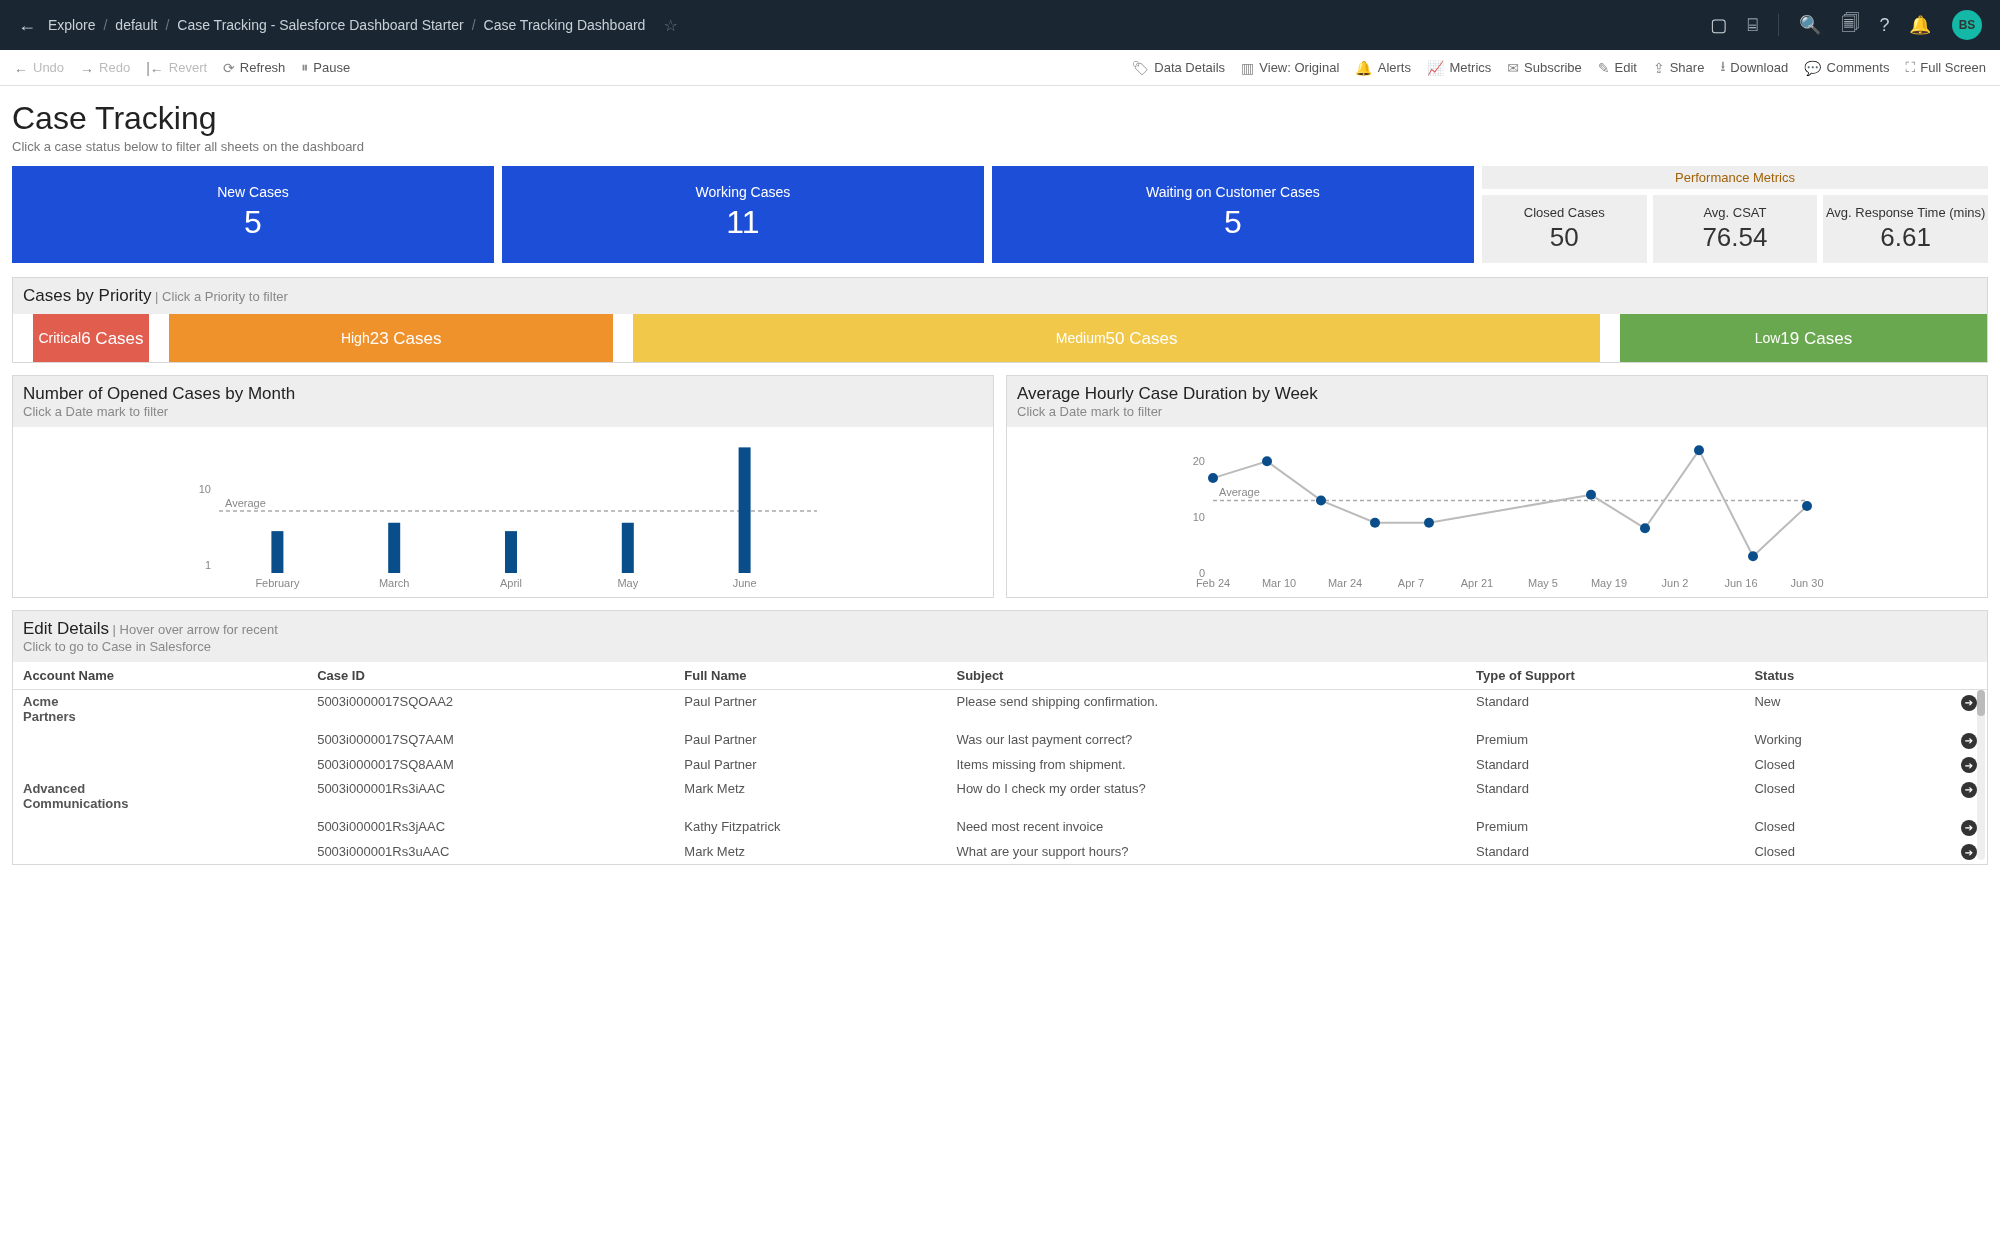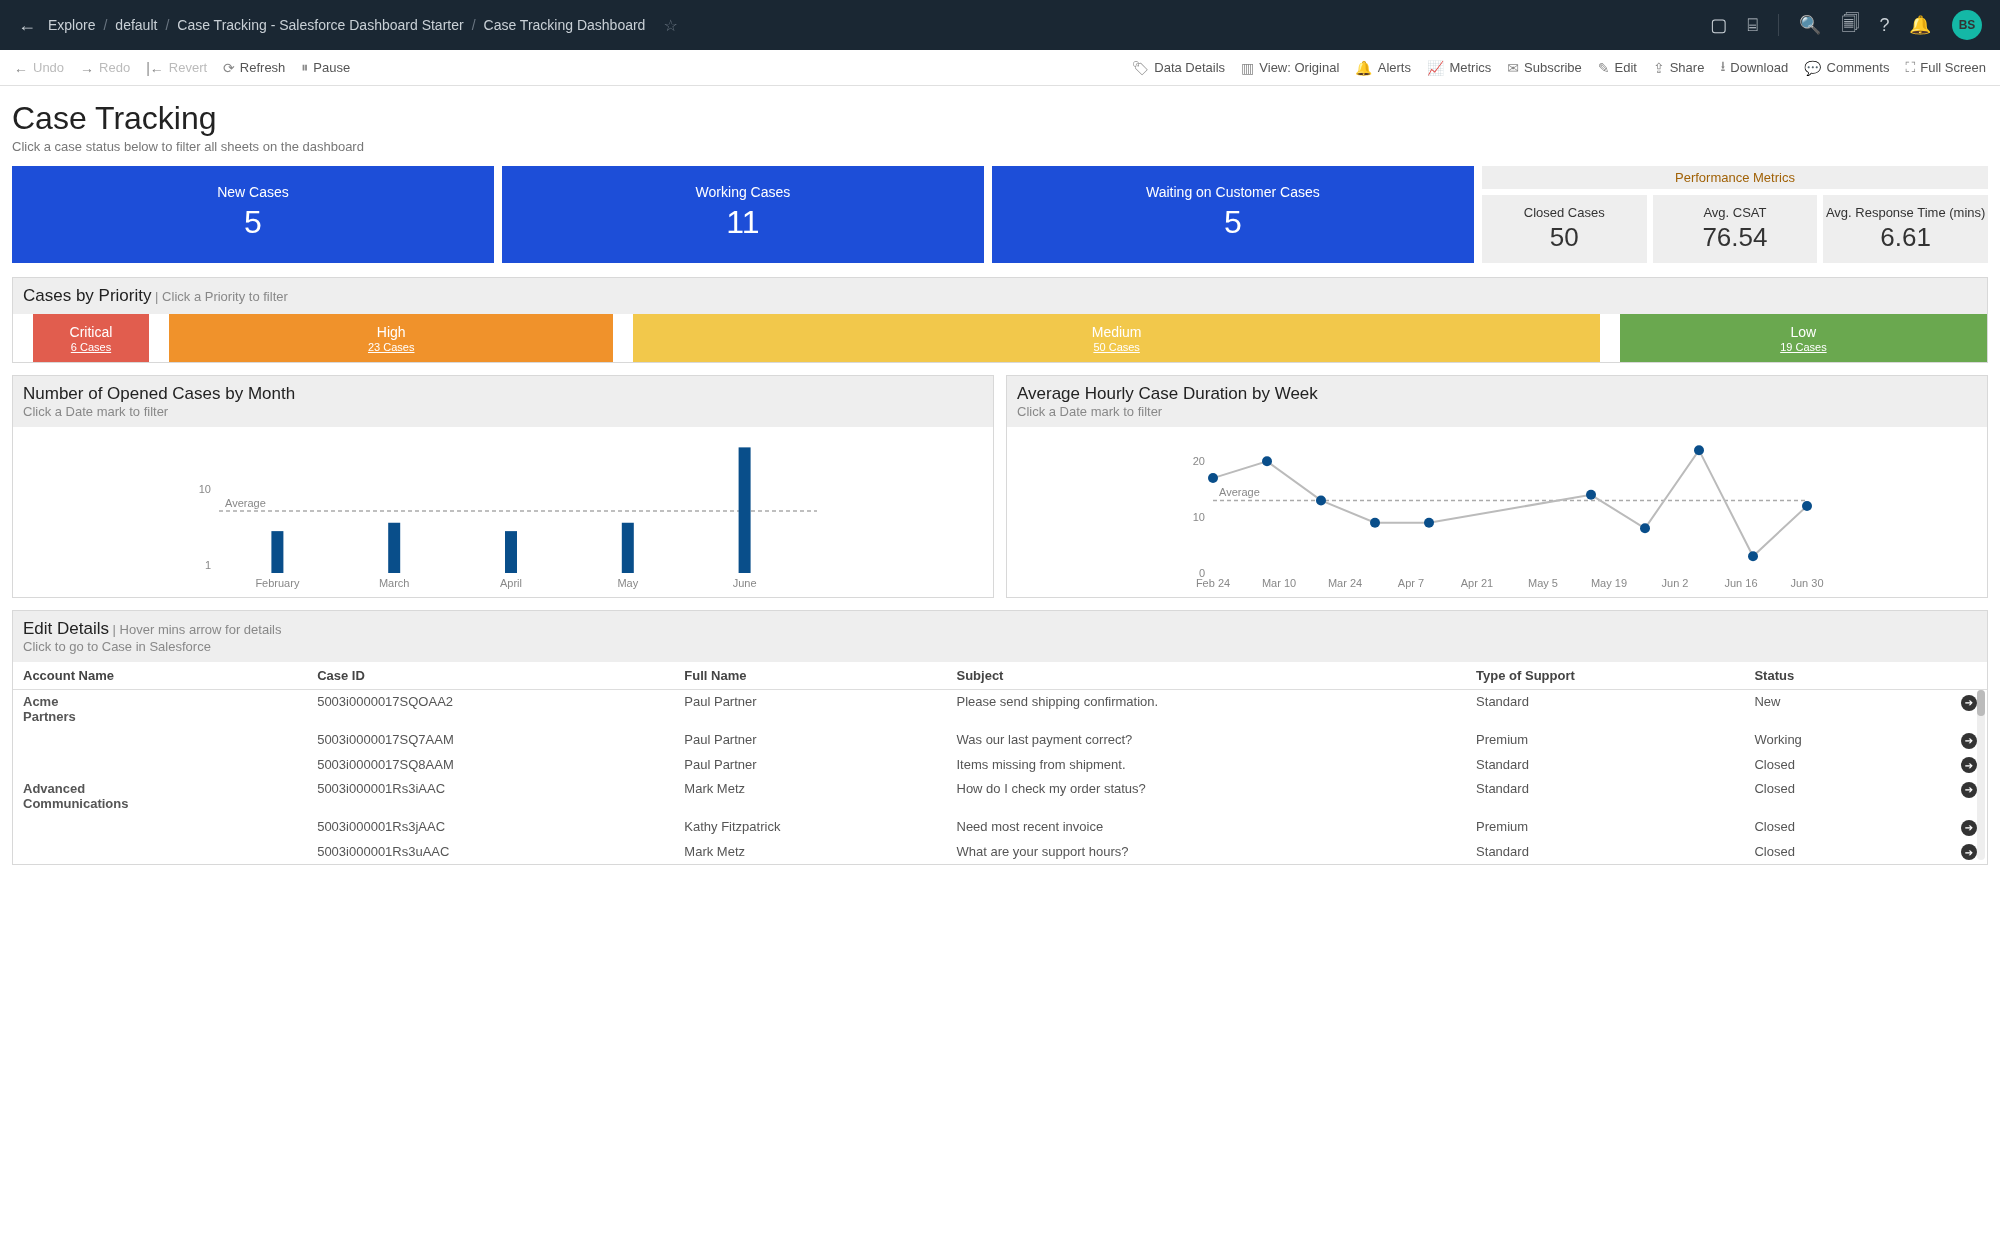--- a/index.html
+++ b/index.html
@@ -33,22 +33,22 @@
 .perf-title { background:#eee; text-align:center; padding:4px 0; font-size:13px; color:#a16207; }
 .perf-cards { display:flex; gap:6px; flex:1; }
 .kpi-grey { flex:1; background:#eee; color:#333; text-align:center; padding:10px 0; }
 .kpi-grey .kpi-label { font-size:13px; margin-bottom:2px; }
 .kpi-grey .kpi-value { font-size:26px; font-weight:400; }
 .panel { border:1px solid #d8d8d8; margin-bottom:12px; }
 .panel-head { background:#eee; padding:8px 10px; }
 .panel-title { font-size:17px; color:#222; }
 .panel-hint { color:#888; font-size:13px; }
 .priority-bar { display:flex; height:48px; }
-.pri { display:flex; flex-direction:column; align-items:center; justify-content:center; color:#fff; font-size:14px; cursor:pointer;margin-left:20px; }
-.pri .sm { font-size:11px; margin-top:1px;text-decoration:underline; }
+.pri { display:flex; flex-direction:row; align-items:center; justify-content:center; color:#fff; font-size:14px; cursor:pointer;margin-left:20px; }
+.pri .sm { font-size:17px; margin-top:1px; }
 .charts-row { display:flex; gap:12px; }
 .chart-panel { flex:1; border:1px solid #d8d8d8; }
 .chart-body { padding:6px 10px 4px 10px; height:170px; position:relative; }
 svg { display:block; }
 .details-head { background:#eee; padding:8px 10px; }
 .details-table { width:100%; border-collapse:collapse; font-size:13px; }
 .details-table th { text-align:left; padding:6px 10px; font-weight:600; color:#444; border-bottom:1px solid #ddd; }
 .details-table td { padding:4px 10px; color:#555; vertical-align:top; }
 .arrow-cell { text-align:right; padding-right:24px; }
 .arrow-circle { display:inline-flex; width:16px; height:16px; border-radius:50%; background:#333; color:#fff; align-items:center; justify-content:center; font-size:10px; cursor:pointer; }
@@ -281,21 +281,21 @@
             <text x="564" y="154" text-anchor="middle" class="axis-text">Jun 16</text>
             <text x="630" y="154" text-anchor="middle" class="axis-text">Jun 30</text>
           </svg>
         </div>
     </div>
   </div>
 
   <div class="panel" style="margin-top:12px">
     <div class="details-head">
       <span class="panel-title">Edit Details</span>
-      <span class="panel-hint"> | <span>Hover mins arrow for details</span></span>
+      <span class="panel-hint"> | <span>Hover over arrow for recent</span></span>
       <div class="panel-hint">Click to go to Case in Salesforce</div>
     </div>
     <div class="table-scroll">
       <table class="details-table">
         <thead>
             <tr id="details-head-row">
               <th>Account Name</th>
               <th>Case ID</th>
               <th>Full Name</th>
               <th>Subject</th>

